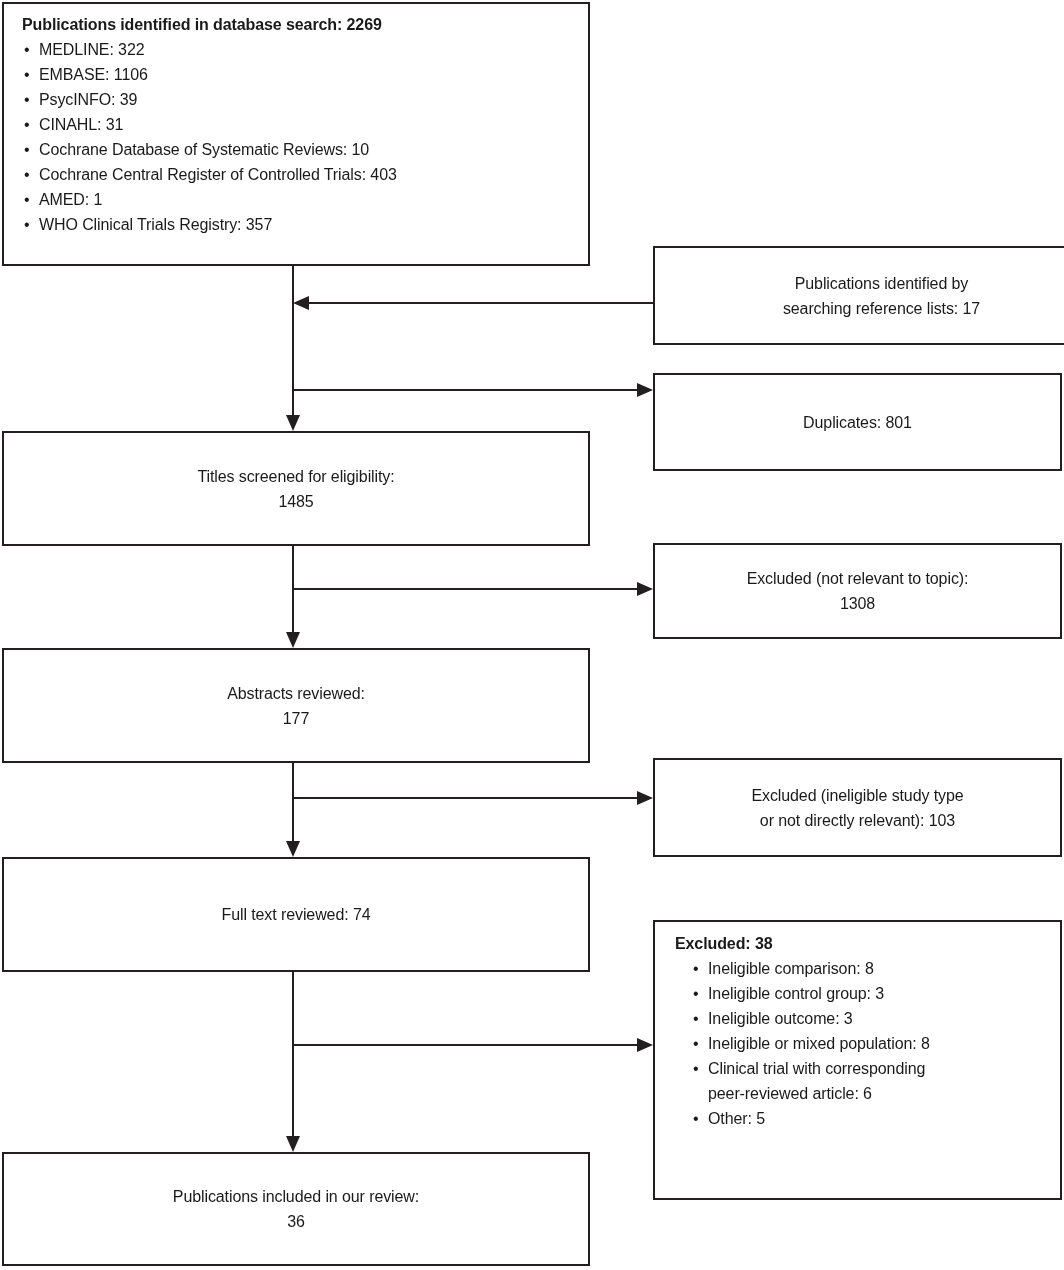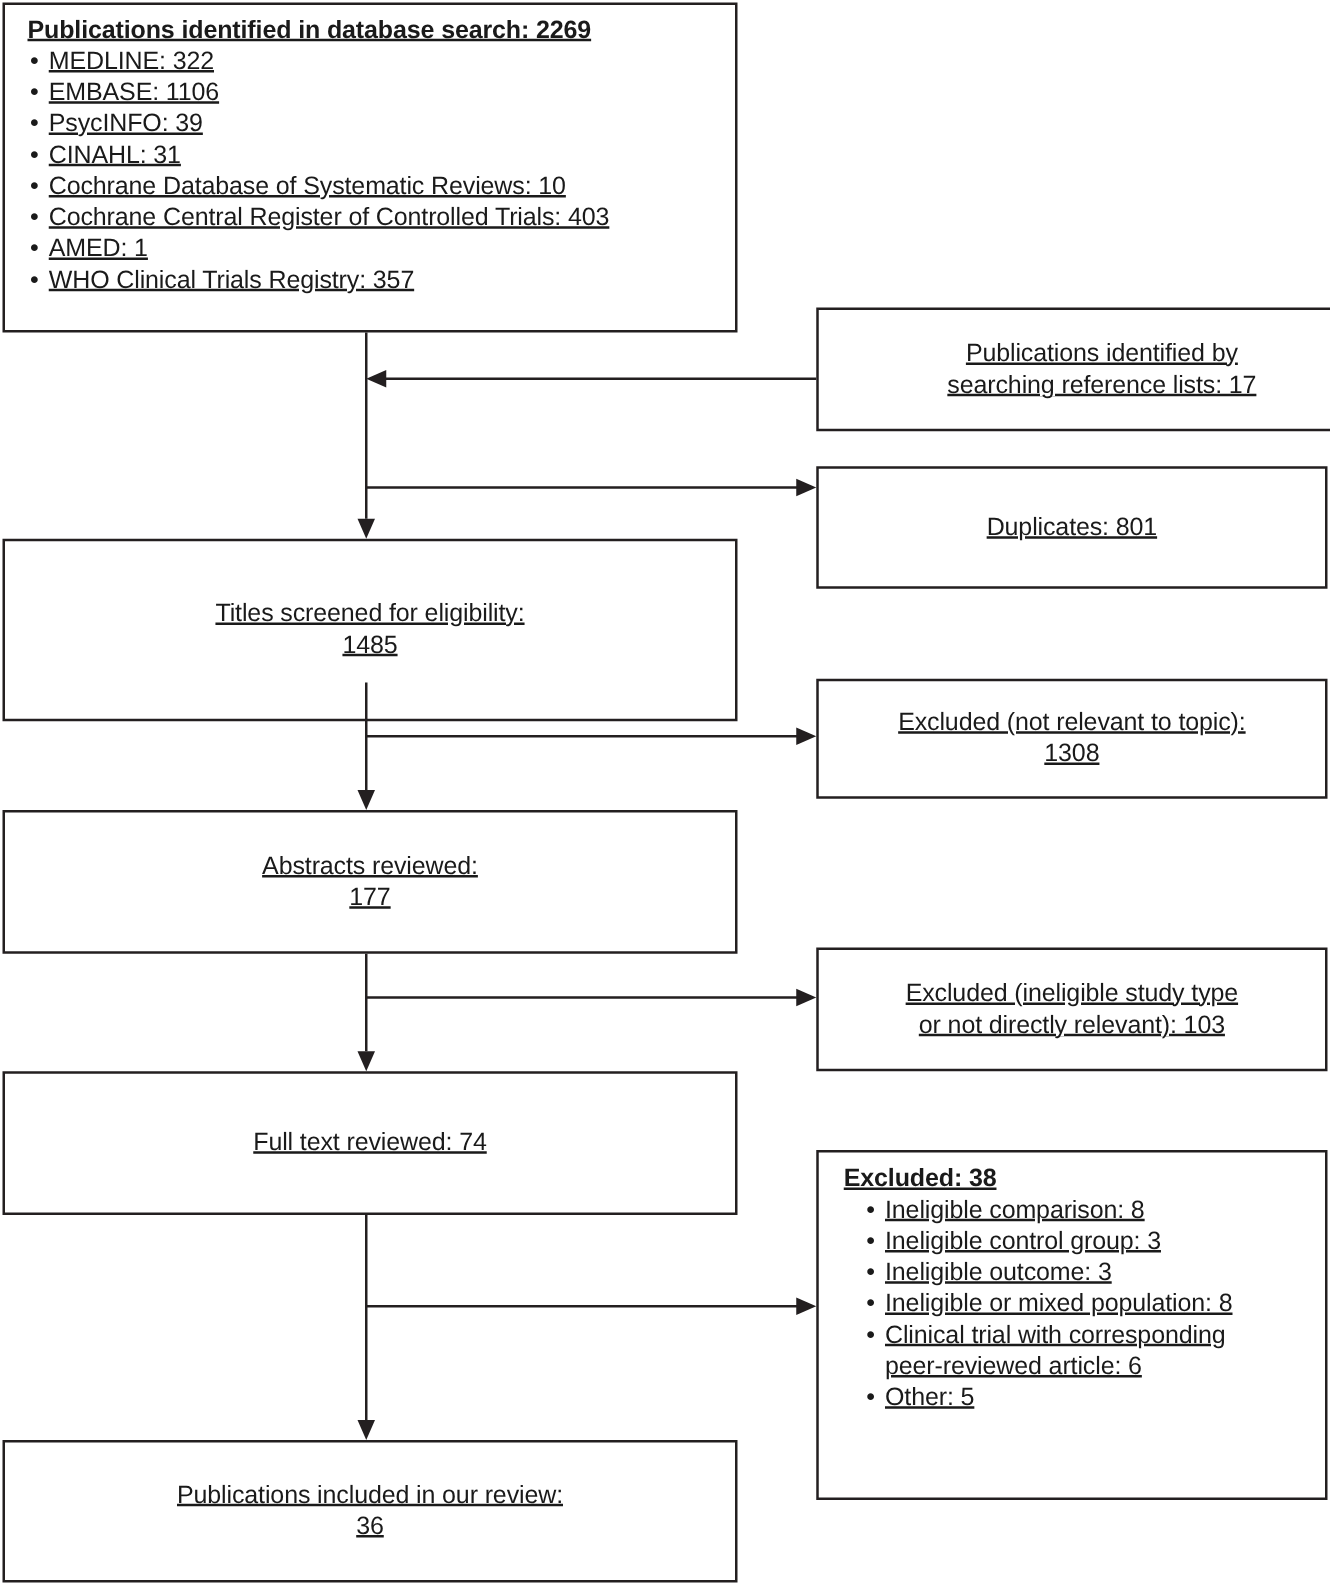--- a/index.html
+++ b/index.html
@@ -20,24 +20,23 @@
   
   .node {
     position: absolute;
     box-sizing: border-box;
     border: 2px solid #231f20;
     background: #ffffff;
     display: flex;
     align-items: center;
     justify-content: center;
     text-align: center;
-    font-size: 20px;
+    font-size: 16px;
     line-height: 25px;
     letter-spacing: -0.1px;
-    text-decoration: underline;
   }
   .node .inner { padding: 0 10px; width: 100%; }
 
   
   .node.listbox {
     align-items: flex-start;
     justify-content: flex-start;
     text-align: left;
   }
   .node.listbox .inner { padding: 0; }
@@ -113,21 +112,21 @@
         <li>PsycINFO: 39</li>
         <li>CINAHL: 31</li>
         <li>Cochrane Database of Systematic Reviews: 10</li>
         <li>Cochrane Central Register of Controlled Trials: 403</li>
         <li>AMED: 1</li>
         <li>WHO Clinical Trials Registry: 357</li>
       </ul>
     </div>
   </div>
 
-  <div class="node" style="left:2px; top:431px; width:588px; height:146px;">
+  <div class="node" style="left:2px; top:431px; width:588px; height:115px;">
     <div class="inner" style="white-space:pre-line;">Titles screened for eligibility:
 1485</div>
   </div>
 
   <div class="node" style="left:2px; top:648px; width:588px; height:115px;">
     <div class="inner" style="white-space:pre-line;">Abstracts reviewed:
 177</div>
   </div>
 
   <div class="node" style="left:2px; top:857px; width:588px; height:115px;">

